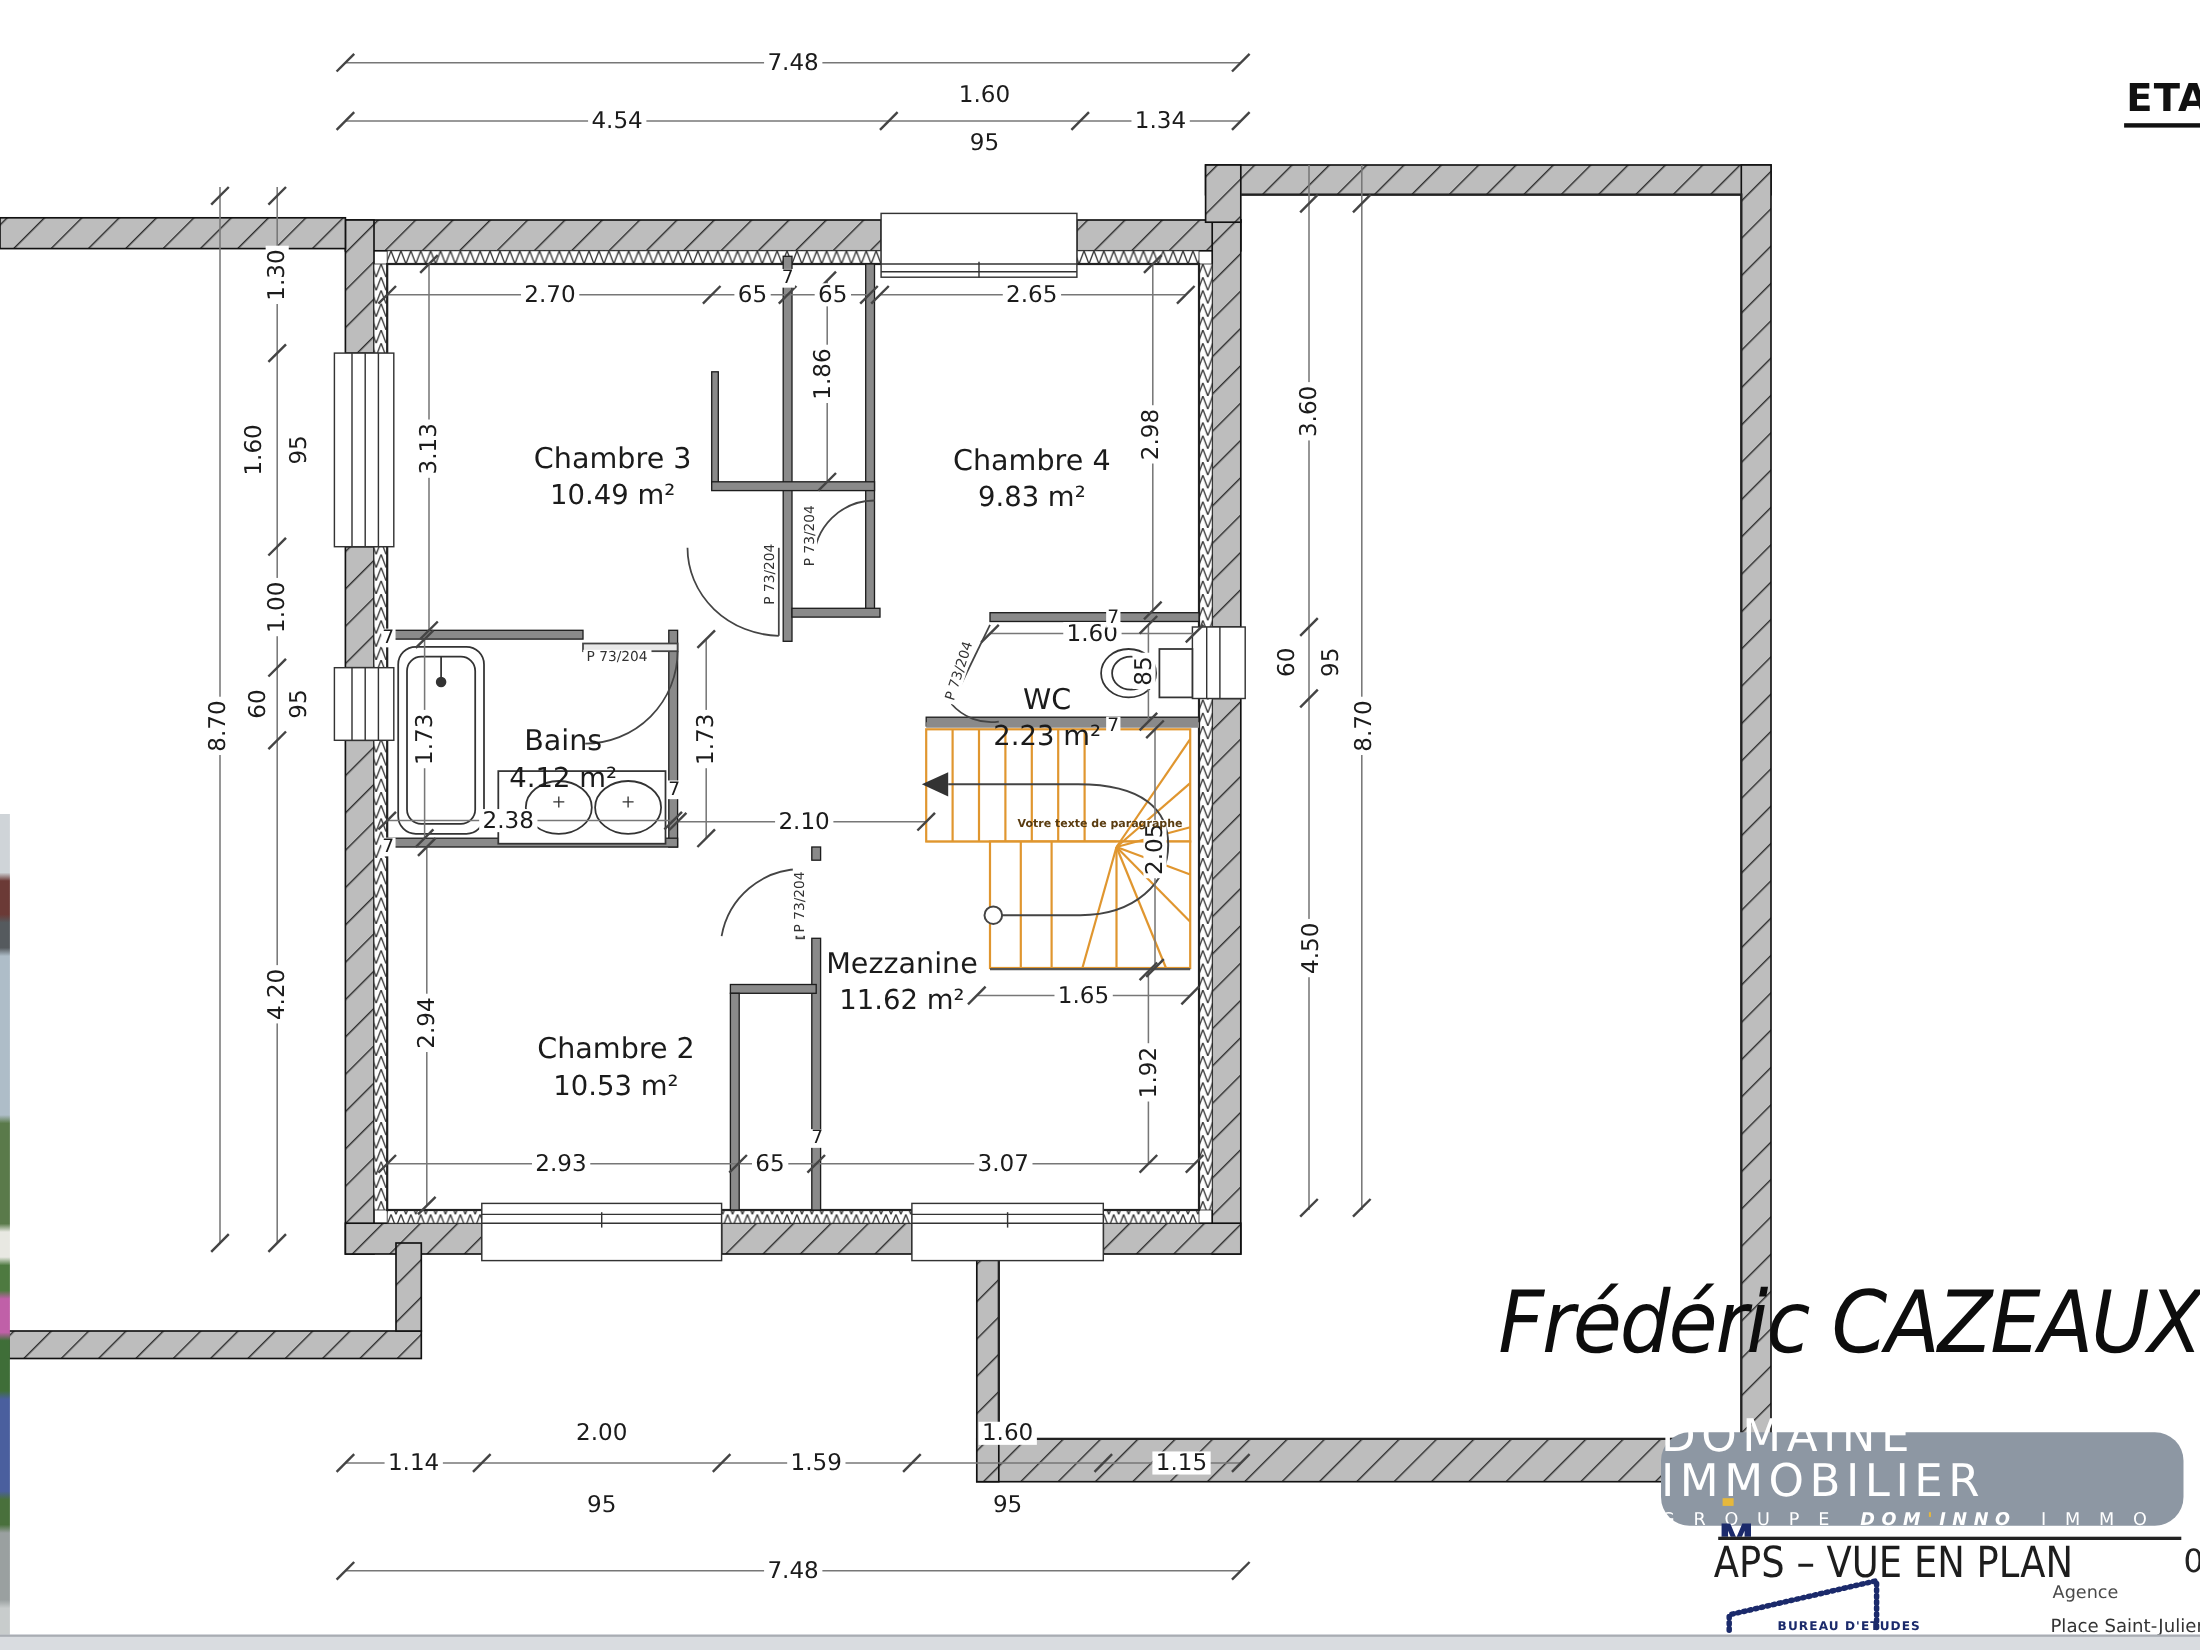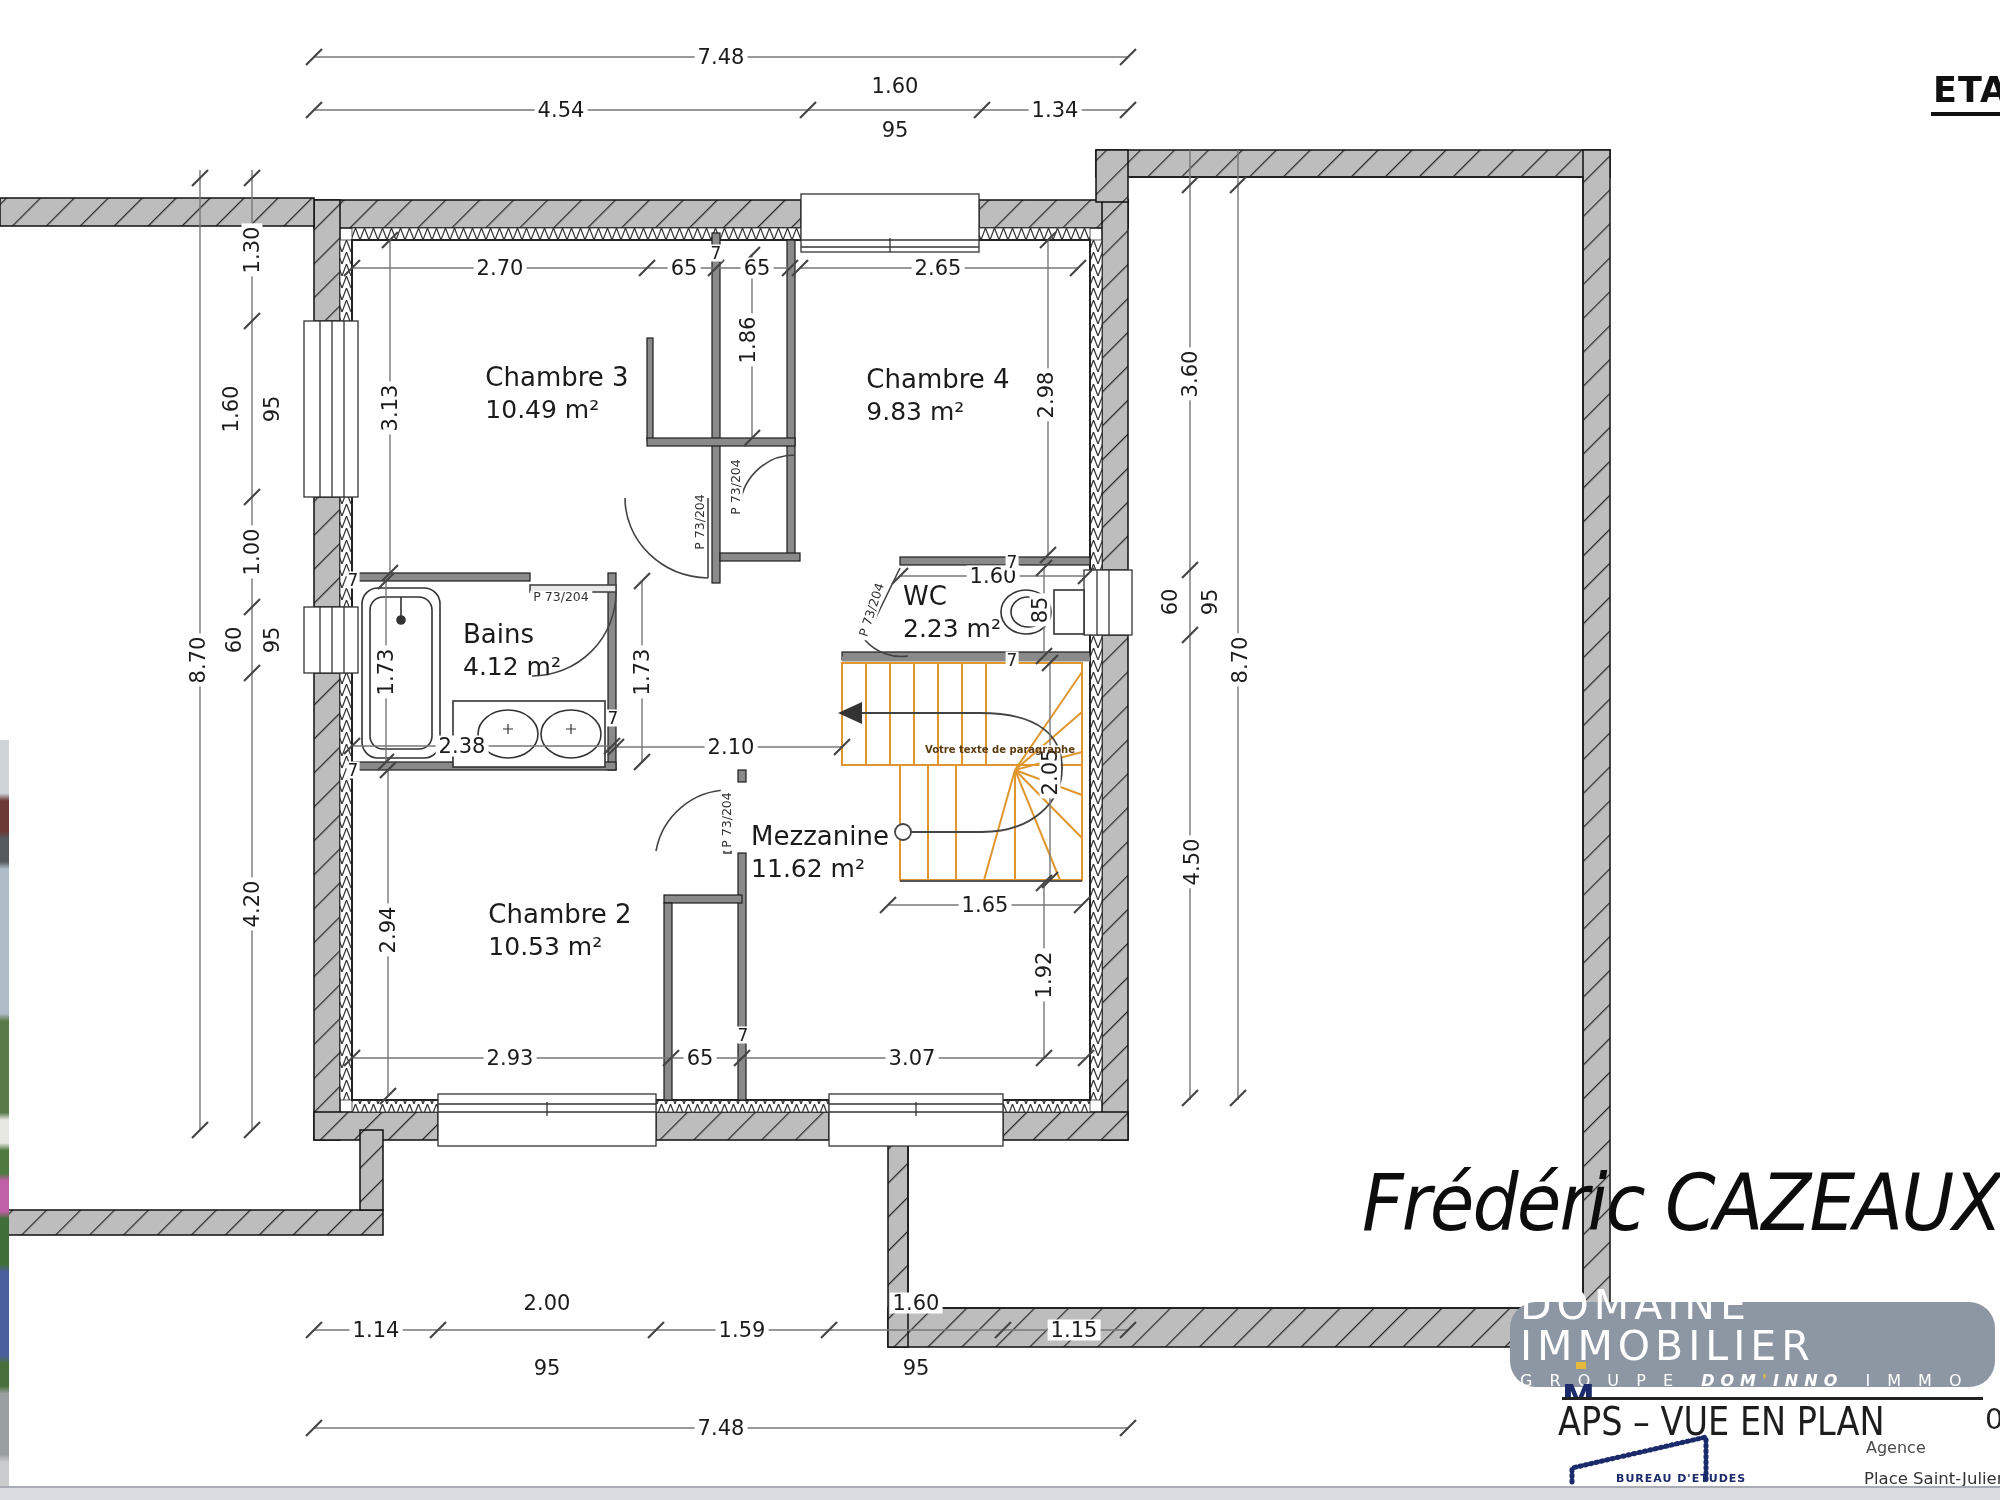--- a/index.html
+++ b/index.html
@@ -7,40 +7,40 @@
        font-family:"DejaVu Sans",sans-serif;}
   .stage{position:absolute;left:0;top:0;width:2000px;height:1500px;}
   svg.plan{position:absolute;left:0;top:0;}
 
   .plabel{position:absolute;transform:translate(-50%,-50%);font-size:21px;color:#1b1b1b;
           background:#fff;padding:0 3px;line-height:1;white-space:nowrap;}
   .dim-label{}
   .seven-label{font-size:17px;padding:0 1px;}
   .door-label{font-size:12.5px;color:#333;background:#fff;}
   .stair-note{font-size:10px;color:#5a3c10;background:transparent;font-weight:bold;}
-  .room-label{font-size:26px;text-align:left;background:transparent;line-height:1.25;}
+  .room-label{font-size:26px;text-align:center;background:transparent;line-height:1.25;margin-top:40px;}
   .room-label .area{font-size:25px;}
 
   .etage{position:absolute;left:1931px;top:70px;font-size:35px;font-weight:bold;color:#111;
          border-bottom:4px solid #111;padding:0 6px 2px 2px;letter-spacing:1px;}
 
   .signature{position:absolute;left:1362px;top:1158px;width:640px;font-family:"DejaVu Sans",sans-serif;
              font-style:italic;font-size:78px;color:#0d0d0d;white-space:nowrap;
              transform:scaleX(.93);transform-origin:left top;letter-spacing:-2px;}
 
   .photo-strip{position:absolute;left:0;top:740px;width:9px;height:760px;
     background:linear-gradient(to bottom,
       #cfd4d8 0%,#cfd4d8 7%,#6b3a36 8%,#6b3a36 12%,#555a5e 13%,#555a5e 16%,
       #aebdc8 17%,#aebdc8 36%,#5a7a4a 37%,#5a7a4a 49%,#e8e8e2 50%,#e8e8e2 53%,
       #4e7a40 54%,#4e7a40 57%,#c060a8 58%,#c060a8 62%,#3f6e38 63%,#3f6e38 69%,
       #4a5f9e 70%,#4a5f9e 81%,#49703c 82%,#49703c 85%,#9aa0a0 86%,#9aa0a0 94%,
       #c8cccc 95%,#c8cccc 100%);}
 
   .badge{position:absolute;left:1510px;top:1302px;width:475px;height:85px;border-radius:26px;
-         display:flex;flex-direction:column;align-items:center;justify-content:center;gap:6px;padding-left:10px;}
+         display:flex;flex-direction:column;align-items:center;justify-content:center;gap:6px;}
   .badge-line1{color:#fff;font-size:41px;letter-spacing:5px;font-weight:500;line-height:1;position:relative;}
   .badge-line2{color:#fff;font-size:16px;letter-spacing:6px;line-height:1;}
   .badge-line2 b{font-weight:bold;font-style:italic;}
   .yellow-dash{position:absolute;width:10px;height:7px;}
 
   .partial-name{position:absolute;left:1562px;top:1383px;width:260px;height:14px;overflow:hidden;}
   .partial-name span{font-size:33px;font-weight:bold;letter-spacing:4px;line-height:1;display:block;margin-top:-2px;}
   .rule-line{position:absolute;left:1562px;top:1397px;width:421px;height:3px;background:#222;}
   .doc-type{position:absolute;left:1558px;top:1399px;font-size:39px;color:#1d1d1d;white-space:nowrap;
             transform:scaleX(.86);transform-origin:left top;font-weight:500;}

